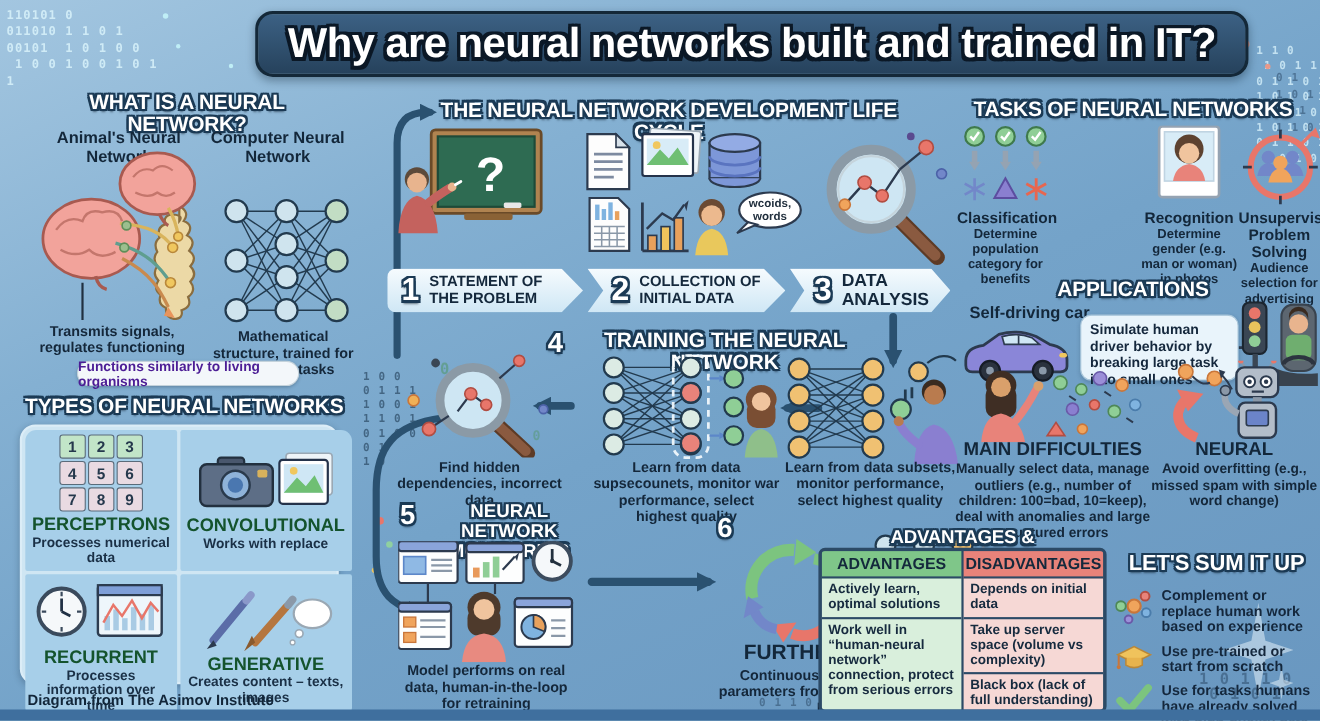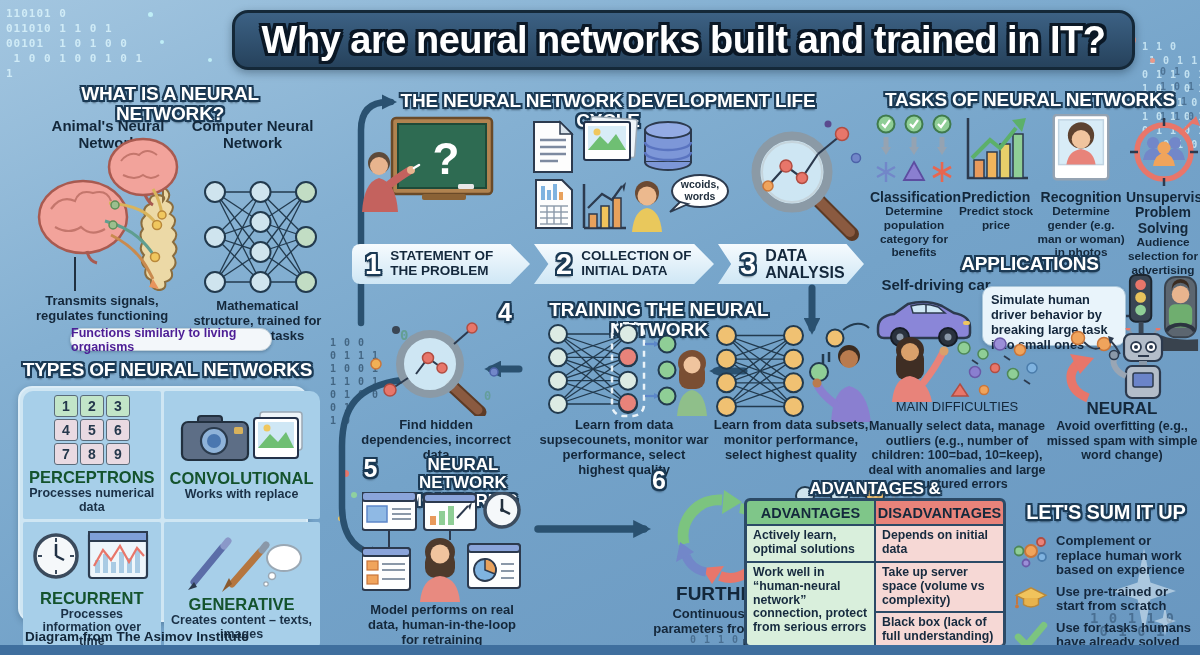--- a/index.html
+++ b/index.html
@@ -659,33 +659,20 @@
       <g stroke="#e8664f" stroke-width="2.6">
           <line x1="70" y1="48" x2="70" y2="68"></line>
           <line x1="61" y1="53" x2="79" y2="63"></line>
           <line x1="79" y1="53" x2="61" y2="63"></line>
         </g>
     </svg>
     <div class="lbl" style="font-size:14px;">Classification</div>
     <div class="cap" style="position:static;font-size:11.8px;">Determine population category for benefits</div>
   </div>
 
-  <div class="abs" style="left:958px;top:114px;width:76px;text-align:center;">
-    <svg width="72" height="72" viewBox="0 0 72 72">
-      <path d="M8,4 L8,64 L68,64" fill="none" stroke="#2c3a4e" stroke-width="2.5"></path>
-      <rect x="14" y="46" width="10" height="18" fill="#e89a5c" stroke="#2c3a4e" stroke-width="1.5"></rect>
-      <rect x="27" y="38" width="10" height="26" fill="#f0b45c" stroke="#2c3a4e" stroke-width="1.5"></rect>
-      <rect x="40" y="30" width="10" height="34" fill="#e8cf6a" stroke="#2c3a4e" stroke-width="1.5"></rect>
-      <rect x="53" y="20" width="10" height="44" fill="#8fce96" stroke="#2c3a4e" stroke-width="1.5"></rect>
-      <polyline points="12,44 30,26 40,34 56,14" fill="none" stroke="#5cb06a" stroke-width="4"></polyline>
-      <polygon points="52,6 66,4 62,18" fill="#5cb06a"></polygon>
-    </svg>
-    <div class="lbl" style="font-size:14px;">Prediction</div>
-    <div class="cap" style="position:static;font-size:11.8px;">Predict stock price</div>
-  </div>
 
   <div class="abs" style="left:1034px;top:114px;width:94px;text-align:center;">
     <svg width="70" height="72" viewBox="0 0 70 74">
       <rect x="7" y="1" width="56" height="66" rx="3" fill="#ffffff" stroke="#95a3b2" stroke-width="2.5"></rect>
       <rect x="12" y="6" width="46" height="46" fill="#d8ecf7" stroke="#c0d4e2" stroke-width="1.5"></rect>
       <circle cx="35" cy="22" r="13.5" fill="#5d4230"></circle>
       <circle cx="35" cy="26" r="9.5" fill="#f0c49e"></circle>
       <path d="M20,52 Q22,38 35,36 Q48,38 50,52 Z" fill="#e8837a"></path>
     </svg>
     <div class="lbl" style="font-size:14px;">Recognition</div>
@@ -762,21 +749,21 @@
     <circle cx="152" cy="34" r="5" fill="#7fb3e0" stroke="#4a7cab" stroke-width="1.5"></circle>
     <polygon points="80,50 88,62 72,62" fill="#e8766a" stroke="#b14d42" stroke-width="1.5"></polygon>
     <circle cx="104" cy="56" r="4.5" fill="#f0a45c" stroke="#c9763a" stroke-width="1.5"></circle>
     <g stroke="#2c3a4e" stroke-width="1.8">
         <line x1="92" y1="26" x2="98" y2="30"></line>
         <line x1="124" y1="22" x2="130" y2="26"></line>
         <line x1="144" y1="46" x2="150" y2="50"></line>
       </g>
   </svg>
 
-  <div class="abs lbl" style="left:872px;top:400px;width:170px;font-size:13px;font-weight:400;">MAIN DIFFICULTIES</div>
+  <div class="abs lbl" style="left:872px;top:400px;width:170px;font-size:17px;font-weight:700;">MAIN DIFFICULTIES</div>
   <div class="cap" style="left:866px;top:419px;width:182px;font-size:12.5px;">Manually select data, manage outliers (e.g., number of children: 100=bad, 10=keep), deal with anomalies and large structured errors</div>
 
   <svg class="abs" style="left:1058px;top:328px;" width="140" height="76" viewBox="0 0 140 76">
     <path d="M30,70 C10,62 8,44 22,34" fill="none" stroke="#e8766a" stroke-width="9"></path>
     <polygon points="12,26 36,30 22,46" fill="#e8766a"></polygon>
     <circle cx="20" cy="10" r="6.5" fill="#f0a45c" stroke="#c9763a" stroke-width="1.5"></circle>
     <circle cx="46" cy="16" r="6.5" fill="#f0a45c" stroke="#c9763a" stroke-width="1.5"></circle>
     <path d="M26,14 C32,20 36,22 42,20" fill="none" stroke="#2c3a4e" stroke-width="1.8"></path>
     <path d="M62,26 C58,18 54,14 52,12" fill="none" stroke="#2c3a4e" stroke-width="1.8"></path>
     <polygon points="50,8 56,10 52,16" fill="#2c3a4e"></polygon>

